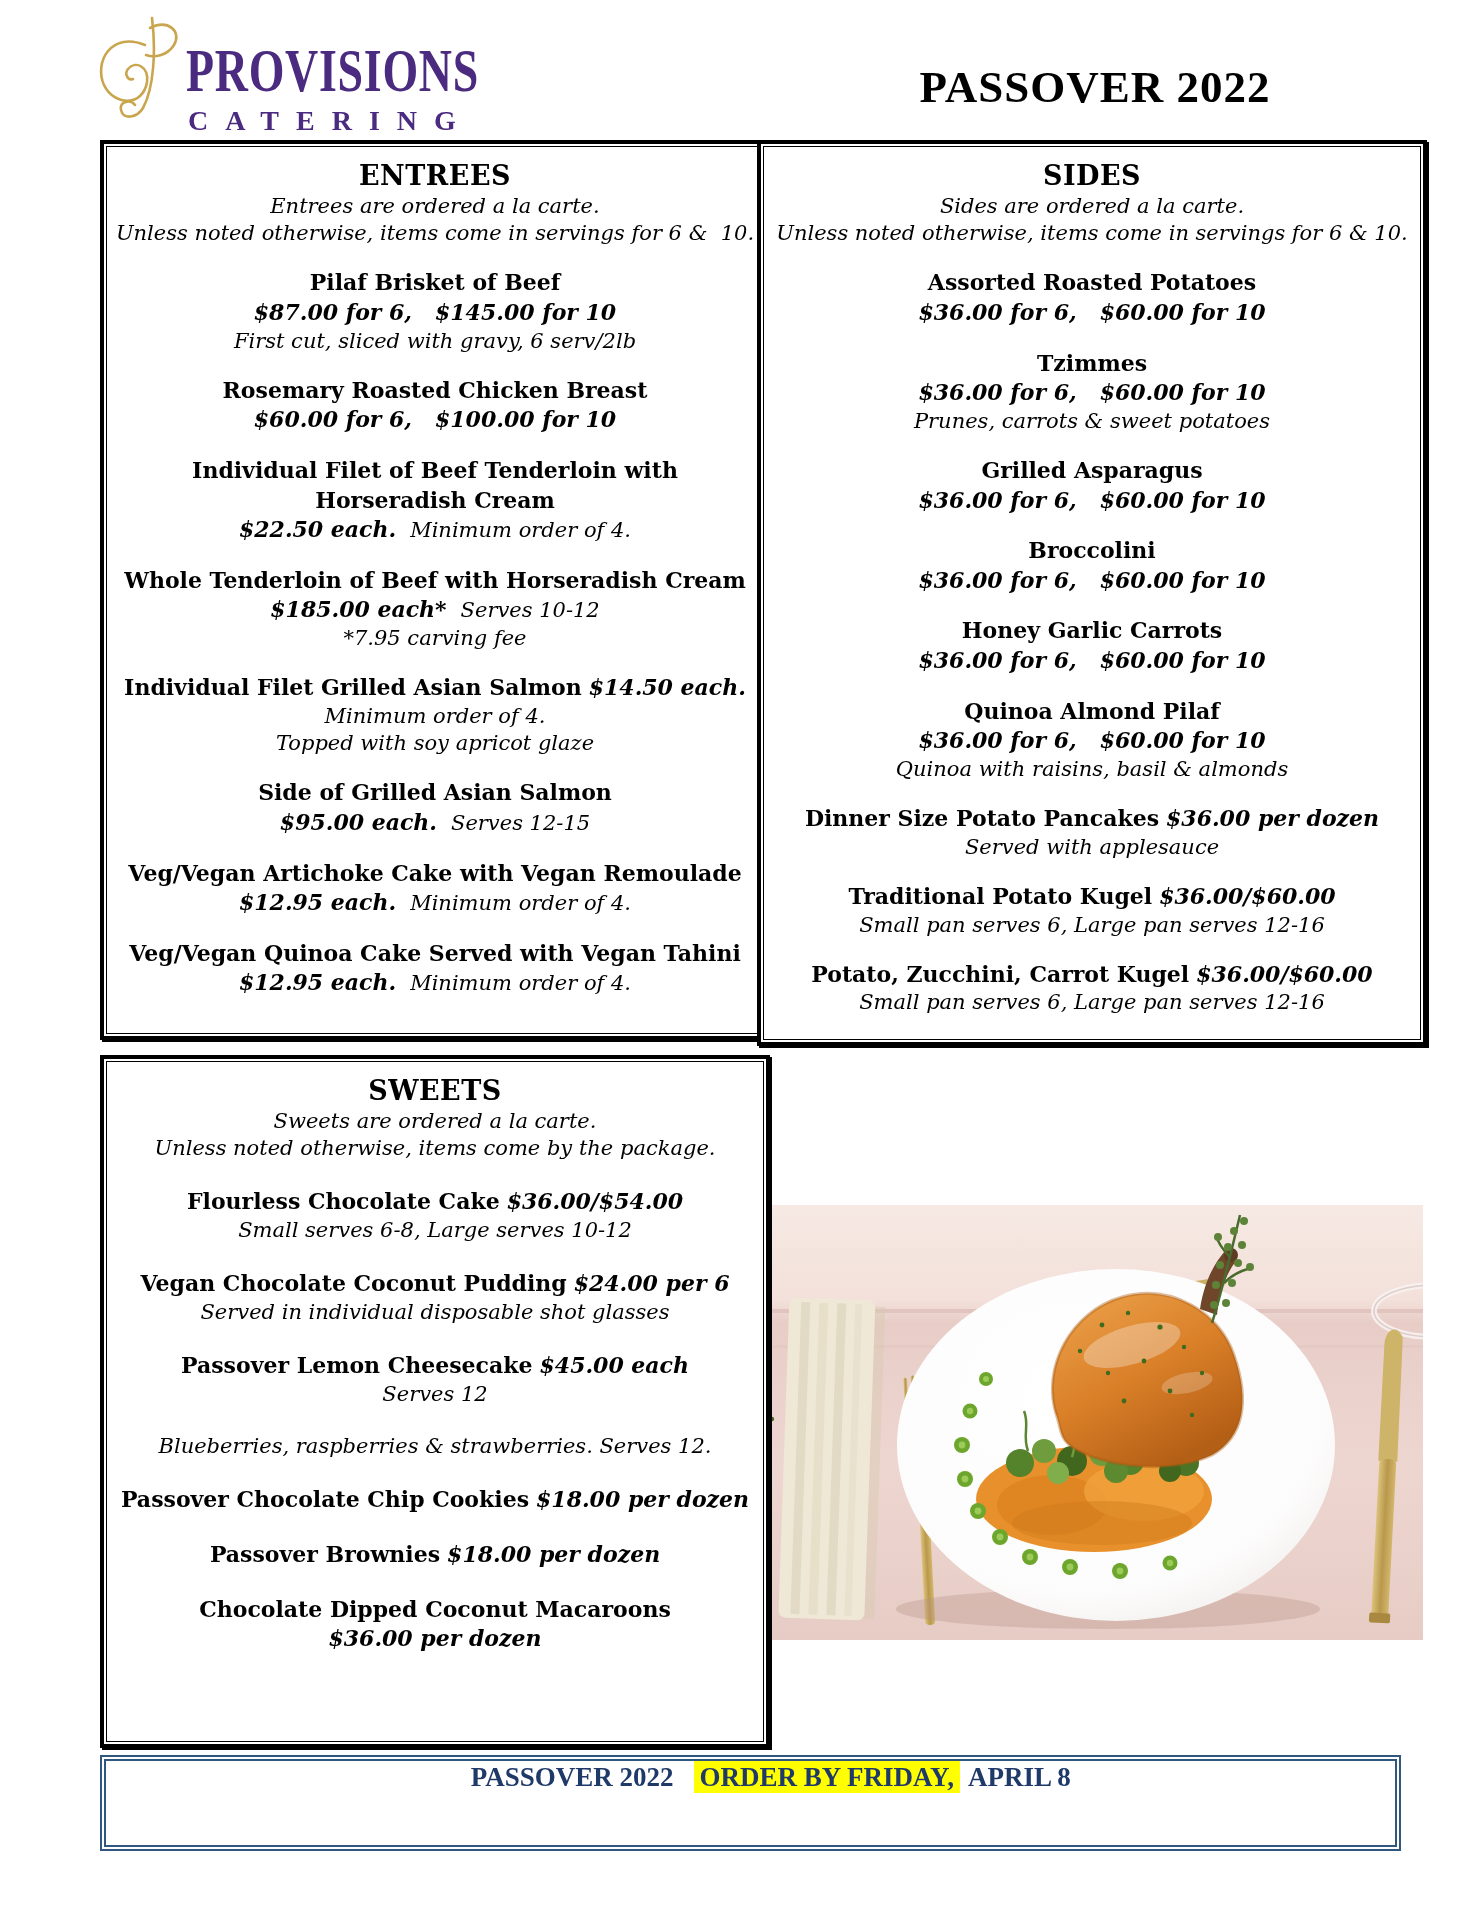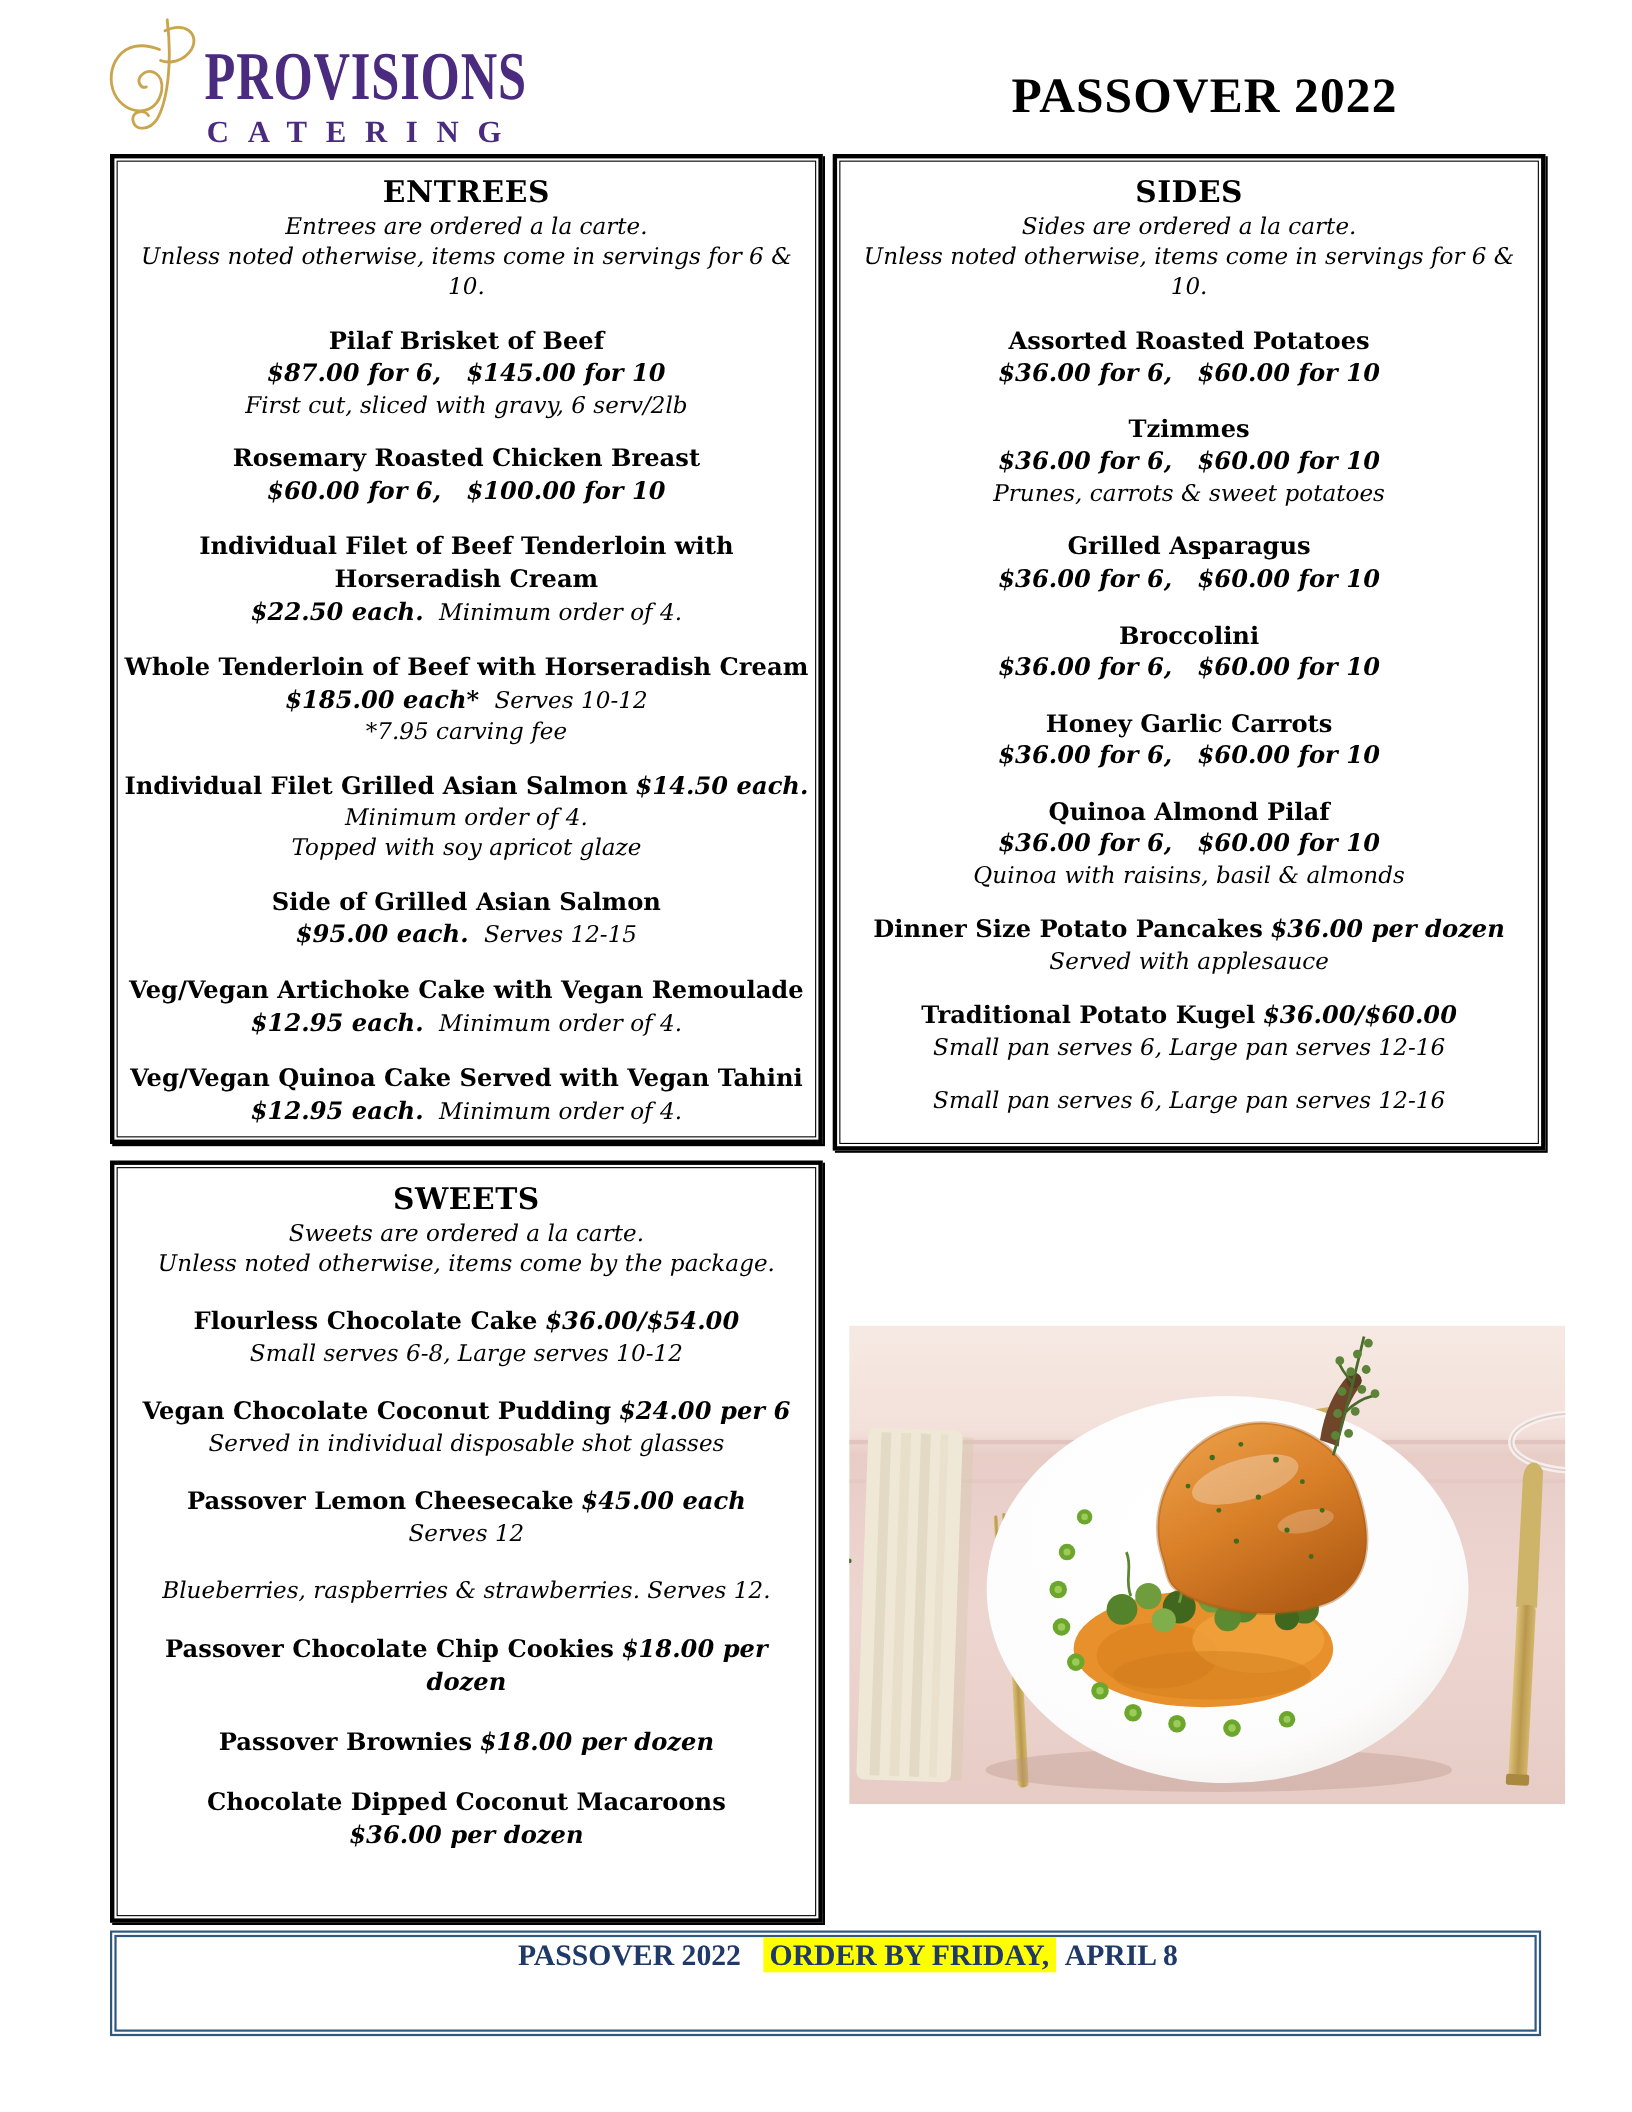--- a/index.html
+++ b/index.html
@@ -17,21 +17,21 @@
   .logo-line2{
     font-family:"Liberation Serif", serif;font-weight:bold;font-size:28px;line-height:1;
     color:var(--purple);letter-spacing:17px;margin-top:6px;margin-left:2px;white-space:nowrap;
   }
   
   .main-heading{
     position:absolute;left:775px;top:64px;width:640px;text-align:center;
     font-family:"Liberation Serif", serif;font-weight:bold;font-size:45px;letter-spacing:1px;line-height:1.05;
   }
   
-  .menu-box{position:absolute;background:#fff;border:4px solid #000;box-shadow:2px 2px 0 0 #000;}
+  .menu-box{position:absolute;background:#fff;border:4px solid #000;box-shadow:2px 2px 0 0 #000;padding-left:22px;}
   .menu-box .box-inner{position:absolute;inset:2px;border:1px solid #000;overflow:hidden;
     padding:12px 6px 8px;text-align:center;}
   .box-entrees{left:100px;top:140px;width:640px;height:892px;}
   .box-sides{left:757px;top:140px;width:640px;height:898px;}
   .box-sweets{left:100px;top:1055px;width:640px;height:685px;}
   .sec-title{font-weight:bold;font-size:27px;letter-spacing:.5px;line-height:1.25;}
   .sec-intro{font-style:italic;font-size:21px;line-height:1.3;white-space:pre-wrap;}
   .menu-item{margin-top:21px;}
   .box-sweets .menu-item{margin-top:25px;}
   .item-line{font-size:22px;line-height:1.3;white-space:pre-wrap;}
@@ -143,20 +143,21 @@
       </div>
       <div class="menu-item">
         <div class="item-line"><span class="item-name">Dinner Size Potato Pancakes</span> <span class="item-price">$36.00 per dozen</span></div>
         <div class="item-desc">Served with applesauce</div>
       </div>
       <div class="menu-item">
         <div class="item-line"><span class="item-name">Traditional Potato Kugel</span> <span class="item-price">$36.00/$60.00</span></div>
         <div class="item-desc">Small pan serves 6, Large pan serves 12-16</div>
       </div>
       <div class="menu-item">
+        <div class="item-line"><span class="item-name">Potato, Zucchini, Carrot Kugel</span> <span class="item-price">$36.00/$60.00</span></div>
         <div class="item-desc">Small pan serves 6, Large pan serves 12-16</div>
       </div>
     </div>
 </div>
 <div class="menu-box box-sweets">
   <div class="box-inner">
       <div class="sec-title">SWEETS</div>
       <div class="sec-intro">Sweets are ordered a la carte.</div>
       <div class="sec-intro">Unless noted otherwise, items come by the package.</div>
       <div class="menu-item">

